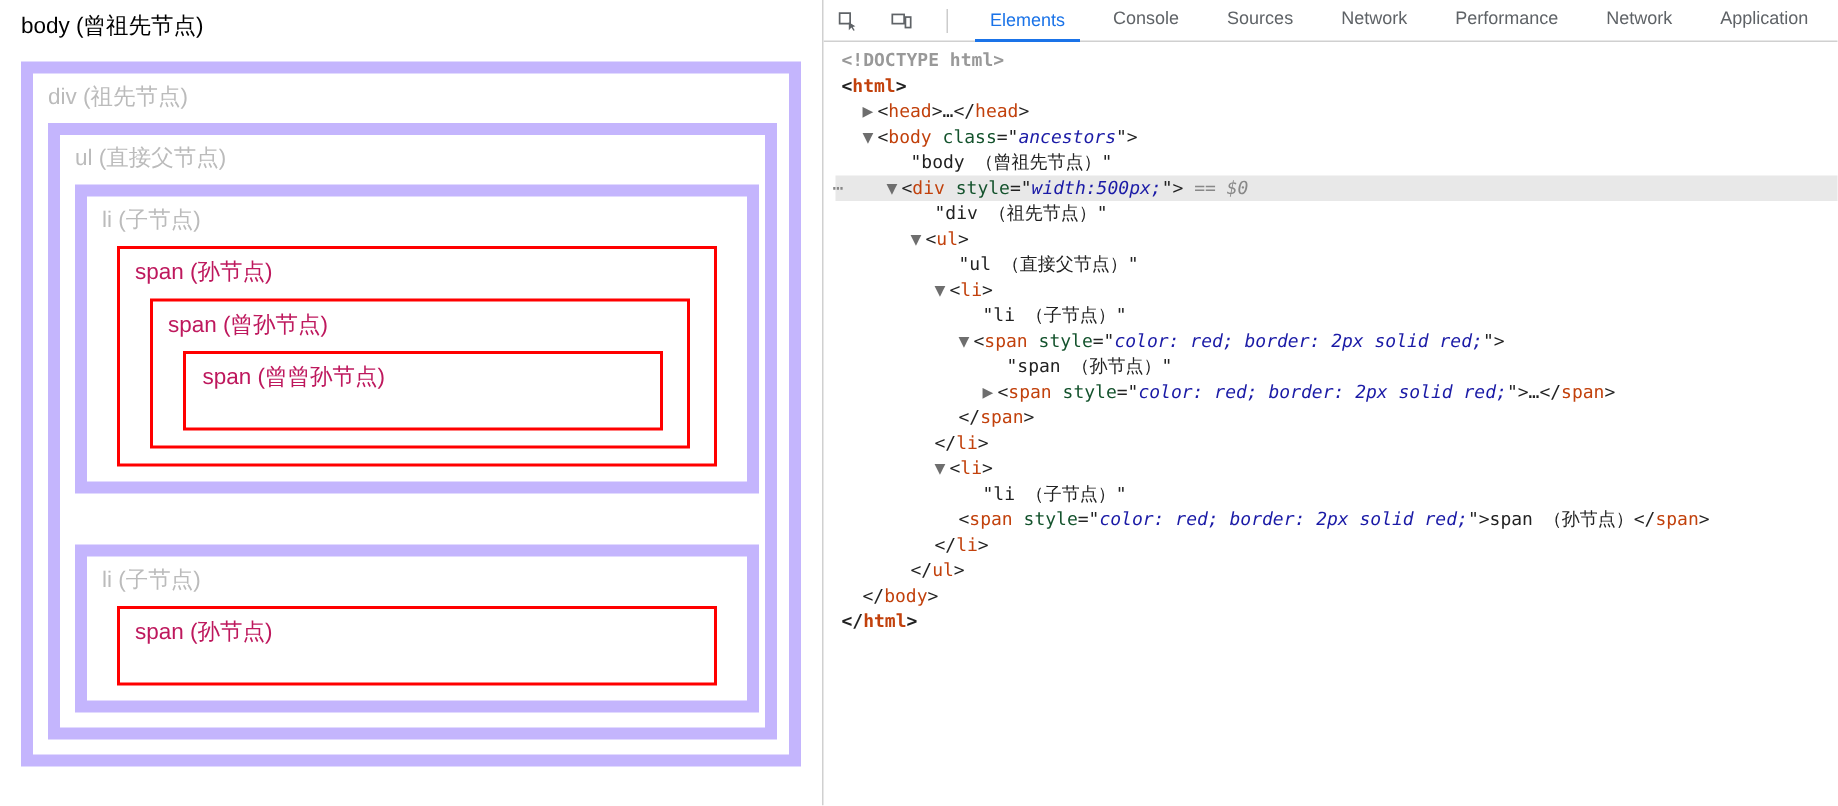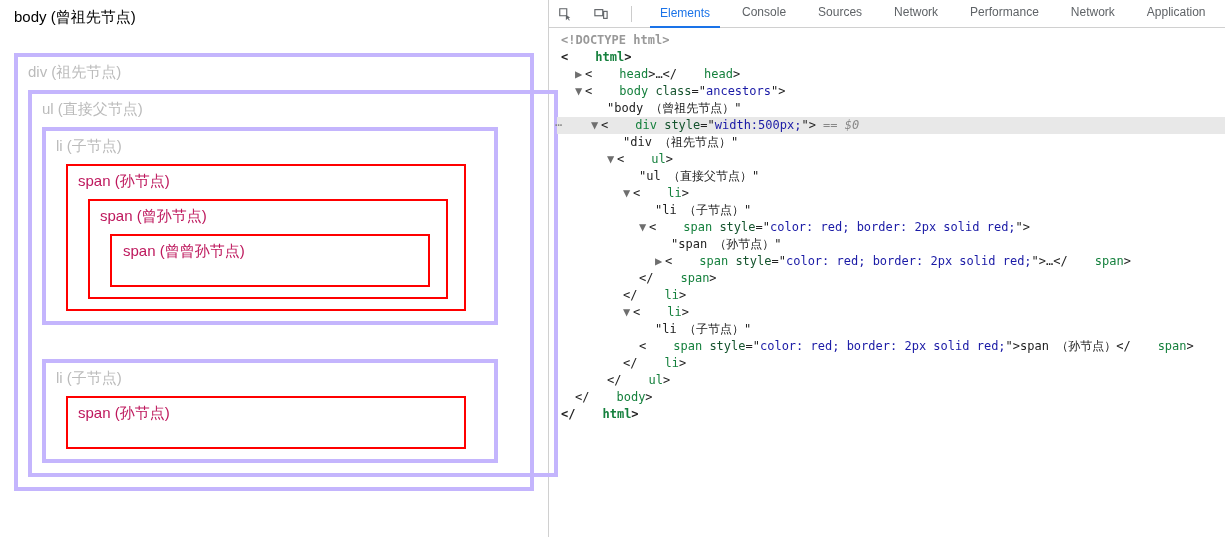--- a/index.html
+++ b/index.html
@@ -17,34 +17,34 @@
   
   .page-pane {
     width: 590px;
     padding: 8px 14px 14px 14px;
     border-right: 1px solid #d0d0d0;
     background: #fff;
     position: relative;
   }
   .body-label {
     font-size: 15px;
-    margin-bottom: 26px;
+    margin-bottom: 14px;
   }
   .box {
     display: block;
     padding: 6px 10px 10px 10px;
     margin-top: 8px;
   }
   .box > .box-label { display: block; margin-bottom: 6px; }
-  .gray { border: 4px solid #c4b5fd; }
+  .gray { border: 8px solid #c4b5fd; }
   .gray > .box-label { color: #bbb; font-size: 15px; }
   .red { border: 2px solid red; }
   .red > .box-label { color: #be185d; font-size: 15px; }
   .div-box { width: 520px; }
-  .ul-box  { width: 530px; margin-left: 0; }
+  .ul-box  { width: 486px; margin-left: 0; }
   .li-box  { width: 456px; }
   .span1   { width: 400px; margin-left: 10px; }
   .span2   { width: 360px; margin-left: 10px; }
   .span3   { width: 320px; margin-left: 10px; padding-bottom: 18px; padding-left: 11px;}
   .li-box2 { width: 456px; margin-top: 34px; }
   .span1b  { width: 400px; margin-left: 10px; padding-bottom: 18px;}
 
   
   .devtools {
     flex: 1;
@@ -98,23 +98,23 @@
   .dom-tree .r { display: block; }
   .indent0 { padding-left: 4px; font-weight: bold; }
   .indent1 { padding-left: 18px; }
   .indent2 { padding-left: 34px; }
   .indent3 { padding-left: 50px; }
   .indent4 { padding-left: 66px; }
   .indent5 { padding-left: 82px; }
   .indent6 { padding-left: 98px; }
   .indent7 { padding-left: 114px; }
   .arrow { display:inline-block; width:10px; color:#6e6e6e; }
-  .tag   { color:#15803d;margin-left:27px; }
+  .tag   { color:#c2410c; }
   .attr  { color:#14532d; }
-  .val   { color:#1a1aa6; }
+  .val   { color:#1a1aa6;font-style:italic; }
   .str   { color:#222; }
   .doctype { color:#999; }
   .eqblk { color:#888; font-style: italic; }
   .sel-row {
     background: #e8e8e8;
     position: relative;
   }
   .sel-row::before {
     content: "⋯";
     position: absolute;

